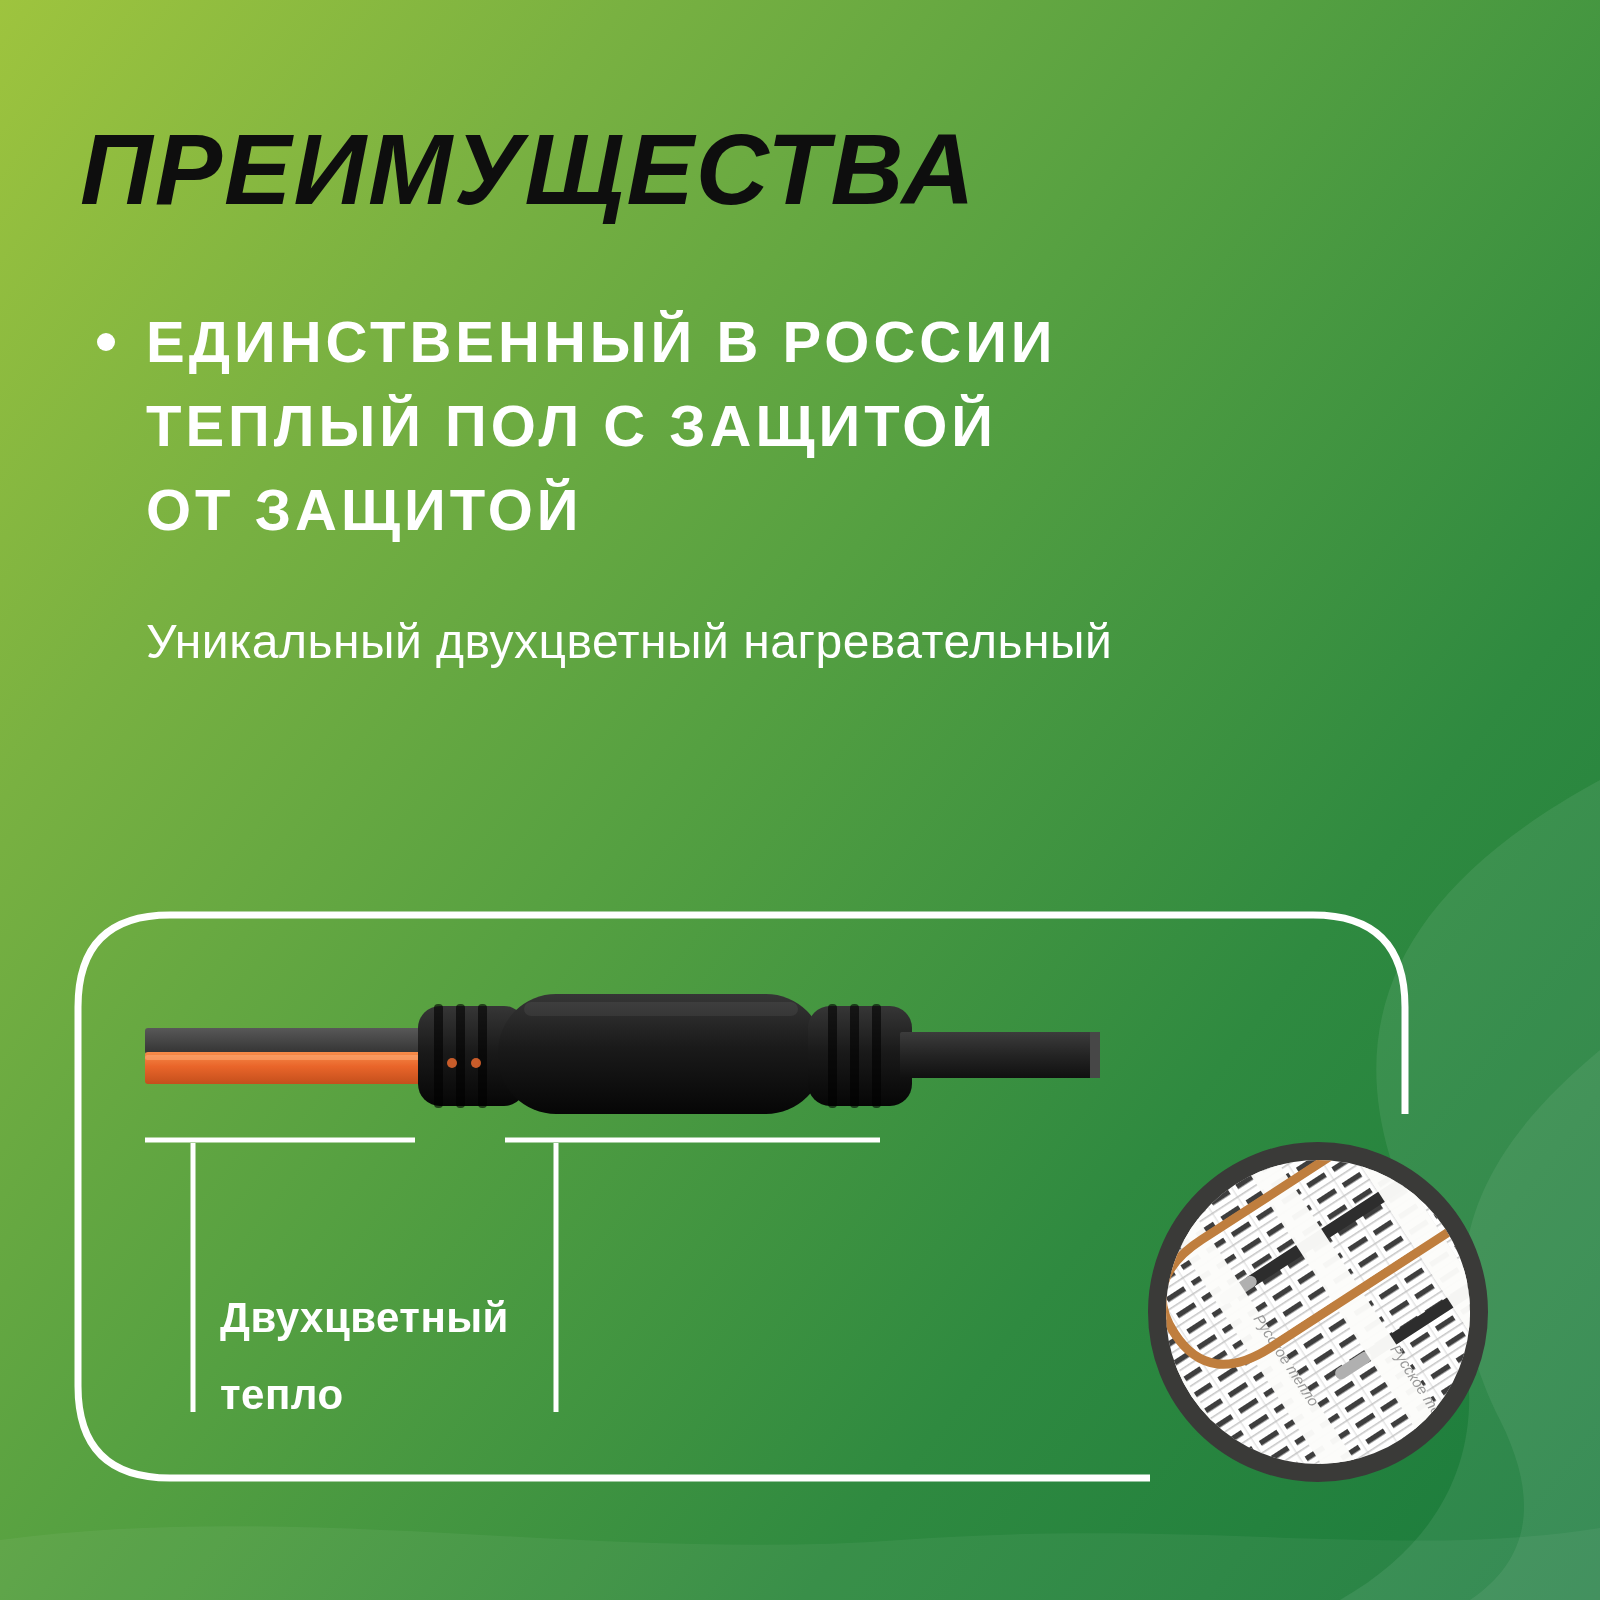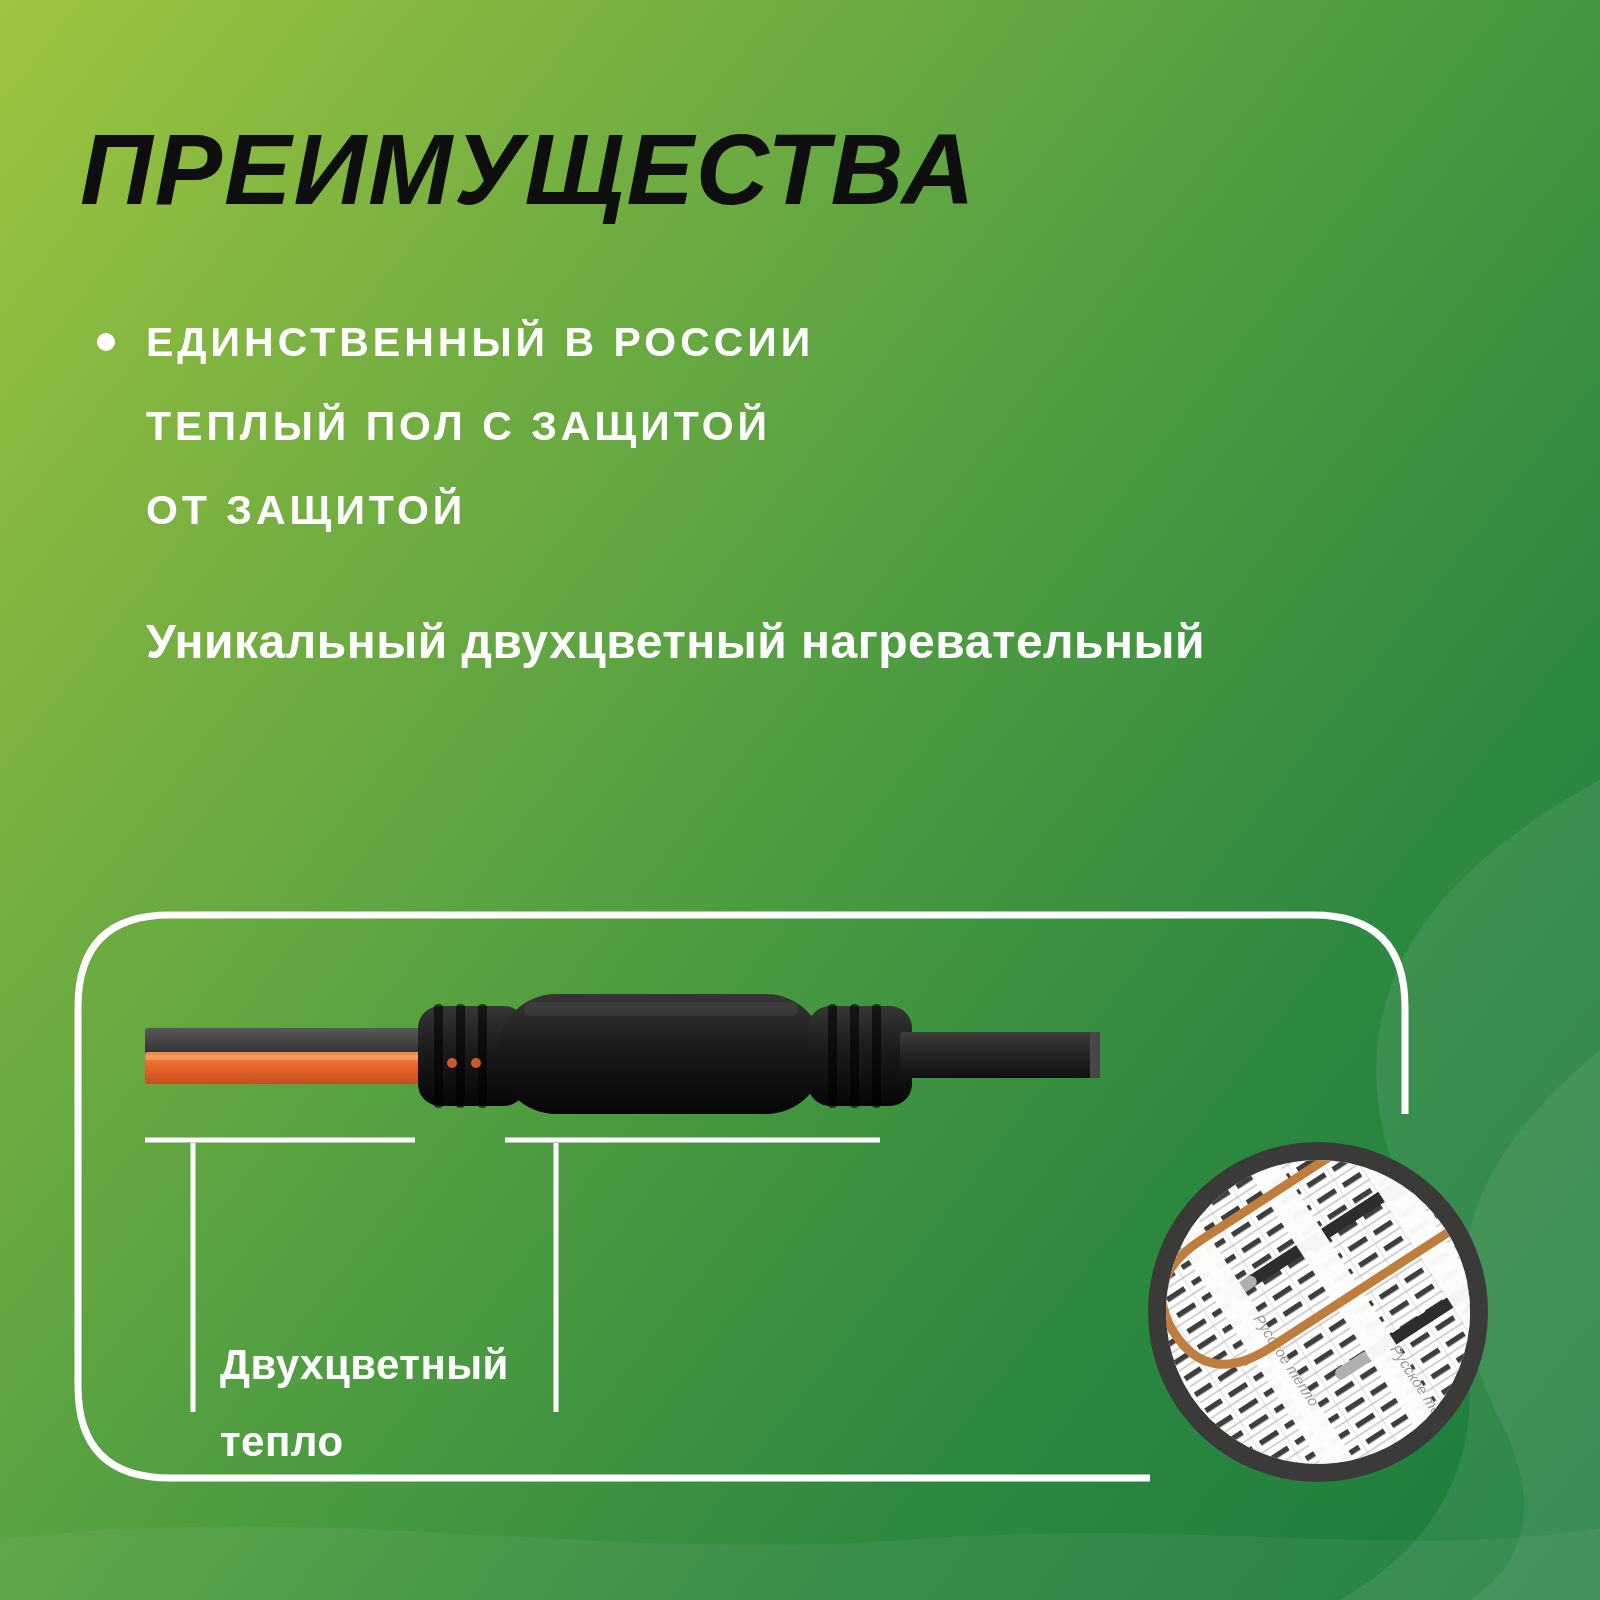--- a/index.html
+++ b/index.html
@@ -16,33 +16,33 @@
     font-size:101px;font-weight:800;letter-spacing:2px;
     color:#0e0e0e;
     font-style:italic;
   }
   .bullet-dot{
     left:97px;top:333px;width:18px;height:18px;border-radius:50%;
     background:#ffffff;
   }
   .advantage{
     left:146px;top:300px;
-    font-size:41px;font-weight:800;letter-spacing:4px;
+    font-size:58px;font-weight:800;letter-spacing:4px;
     line-height:84px;color:#ffffff;
   }
   .description{
     left:146px;top:601px;
-    font-size:48px;font-weight:700;letter-spacing:.5px;
+    font-size:48px;font-weight:400;letter-spacing:.5px;
     line-height:82px;color:#ffffff;
   }
   .callout-label{
     font-size:42px;font-weight:600;letter-spacing:.5px;
     line-height:77px;color:#ffffff;
   }
-  .callout-label-1{left:220px;top:1326px;}
+  .callout-label-1{left:220px;top:1279px;}
   .callout-label-2{left:588px;top:1258px;}
   svg.canvas{position:absolute;left:0;top:0;}
 </style>
 </head>
 <body>
 
 <div class="poster">
 
   <svg class="canvas" width="1600" height="1600" viewBox="0 0 1600 1600">
     <defs>

